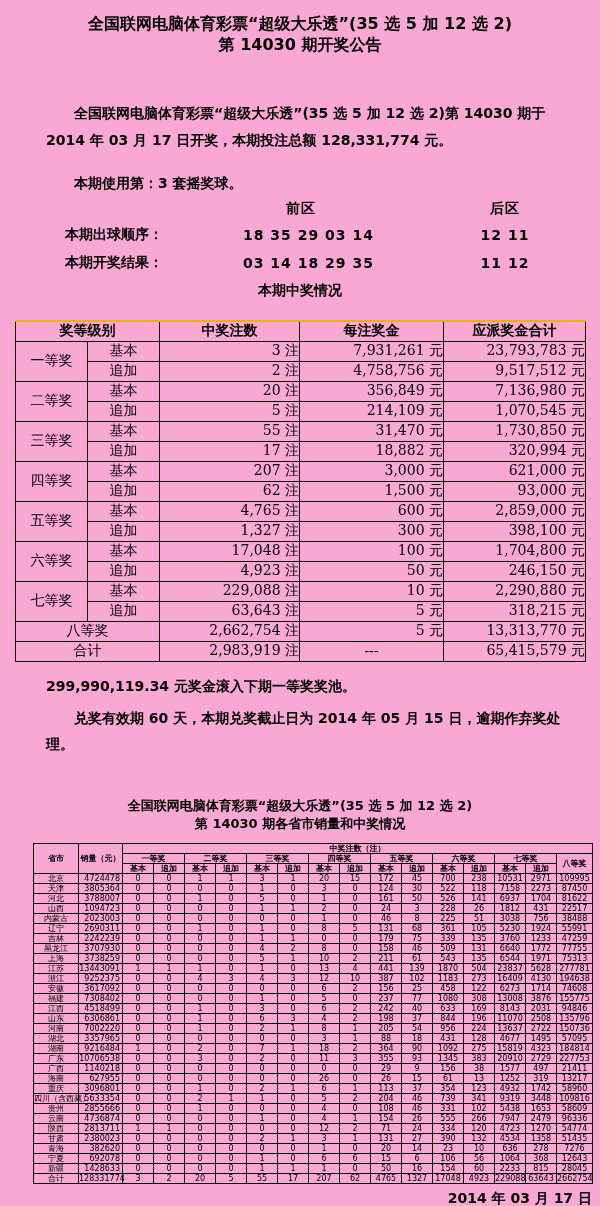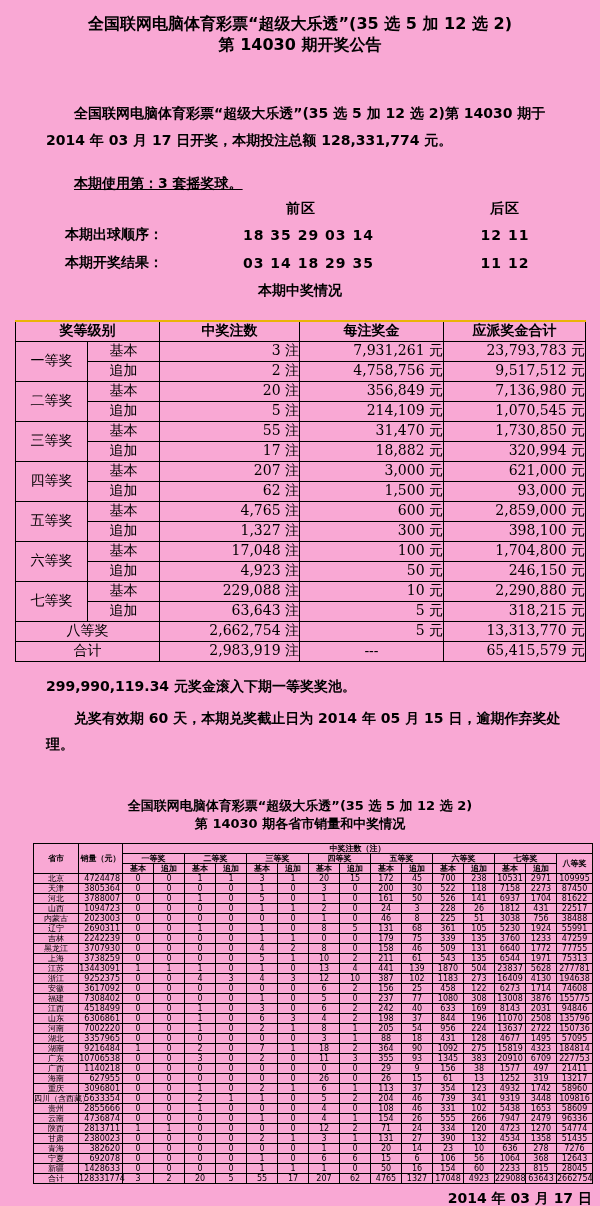--- a/index.html
+++ b/index.html
@@ -6,21 +6,21 @@
   html, body { background: #e8e8e8; }
   .page {
     position: relative; width: 600px; height: 1206px; margin: 0 auto;
     background: #f9a8d4; color: #000;
     font-family: "DejaVu Sans", "Liberation Sans", sans-serif;
     overflow: hidden;
   }
   .doc-title { padding-top: 13px; text-align: center; font-size: 16px; font-weight: bold; line-height: 21px; }
   .para { margin: 16px 24px 0 46px; font-size: 14px; font-weight: bold; line-height: 27px; }
   .p1 { margin-top: 45px; text-indent: 2em; }
-  .p2 { text-indent: 2em; text-decoration: underline; }
+  .p2 { text-indent: 2em; }
 
   .draw { margin-left: 65px; font-size: 14px; font-weight: bold; }
   .draw-row { display: flex; align-items: center; height: 28px; }
   .draw-head { height: 24px; margin-top: 0; }
   .draw-row .lbl   { width: 150px; }
   .draw-row .front { width: 116px; margin-left: 28px; text-align: center; letter-spacing: 1px; white-space: nowrap; }
   .draw-row .back  { width: 80px; margin-left: 106px; text-align: center; letter-spacing: 1px; white-space: nowrap; }
 
   .prize-title { margin-top: 5px; text-align: center; font-size: 14px; font-weight: bold; }
   table { border-collapse: collapse; }
@@ -293,21 +293,21 @@
           <td class="prov">天津</td>
           <td class="sales">3805364</td>
           <td>0</td>
           <td>0</td>
           <td>0</td>
           <td>0</td>
           <td>1</td>
           <td>0</td>
           <td>3</td>
           <td>0</td>
-          <td>200</td>
+          <td>124</td>
           <td>30</td>
           <td>522</td>
           <td>118</td>
           <td>7158</td>
           <td>2273</td>
           <td>87450</td>
         </tr>
         <tr>
           <td class="prov">河北</td>
           <td class="sales">3788007</td>
@@ -621,21 +621,21 @@
           <td>0</td>
           <td>2</td>
           <td>0</td>
           <td>11</td>
           <td>3</td>
           <td>355</td>
           <td>93</td>
           <td>1345</td>
           <td>383</td>
           <td>20910</td>
-          <td>6709</td>
+          <td>2729</td>
           <td>227753</td>
         </tr>
         <tr>
           <td class="prov">广西</td>
           <td class="sales">1140218</td>
           <td>0</td>
           <td>0</td>
           <td>0</td>
           <td>0</td>
           <td>0</td>

